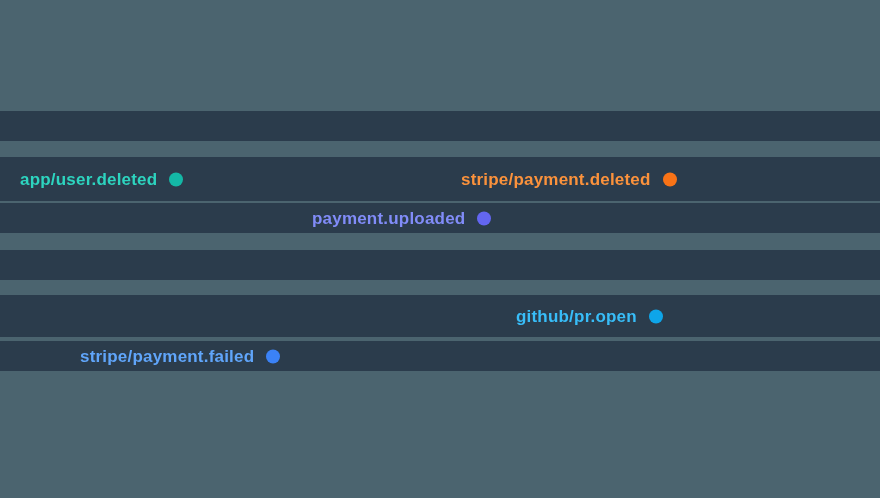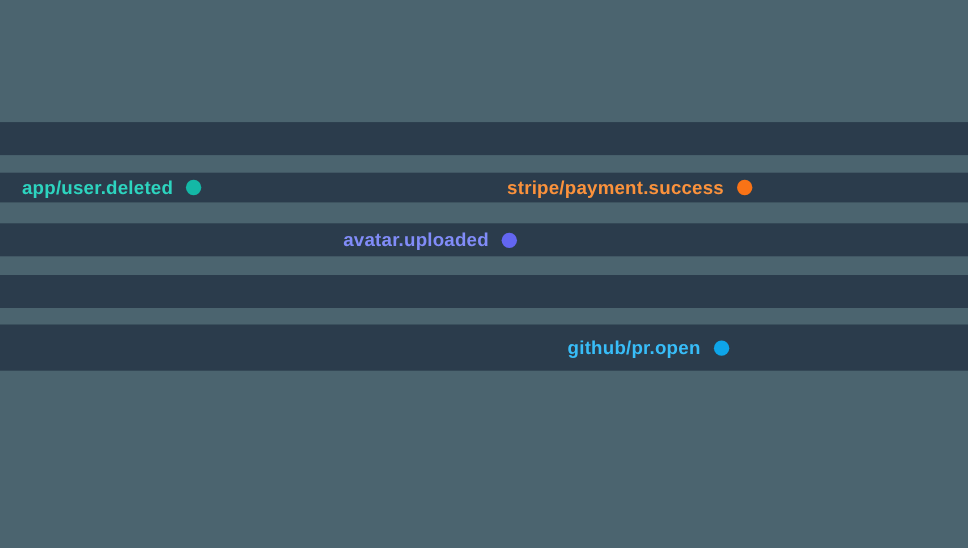--- a/index.html
+++ b/index.html
@@ -43,36 +43,42 @@
     height: 14px;
     border-radius: 50%;
     flex: 0 0 auto;
   }
 </style>
 </head>
 <body>
 
 <div class="stage" style="background: rgb(75, 100, 111);">
     <div class="lane" style="top: 111px; height: 30px; background: rgb(43, 60, 76);"></div>
-    <div class="lane" style="top: 157px; height: 27px; background: rgb(43, 60, 76);">
+    <div class="lane" style="top: 157px; height: 44px; background: rgb(43, 60, 76);">
       <div class="event" style="left: 20px;">
         <span class="event-label" style="color: rgb(45, 212, 191);">app/user.deleted</span>
         <span class="event-dot" style="background: rgb(20, 184, 166);"></span>
       </div>
       <div class="event" style="left: 461px;">
-        <span class="event-label" style="color: rgb(251, 146, 60);">stripe/payment.success</span>
+        <span class="event-label" style="color: rgb(251, 146, 60);">stripe/payment.deleted</span>
         <span class="event-dot" style="background: rgb(249, 115, 22);"></span>
       </div>
     </div>
     <div class="lane" style="top: 203px; height: 30px; background: rgb(43, 60, 76);">
       <div class="event" style="left: 312px;">
-        <span class="event-label" style="color: rgb(129, 140, 248);">avatar.uploaded</span>
+        <span class="event-label" style="color: rgb(129, 140, 248);">payment.uploaded</span>
         <span class="event-dot" style="background: rgb(99, 102, 241);"></span>
       </div>
     </div>
     <div class="lane" style="top: 250px; height: 30px; background: rgb(43, 60, 76);"></div>
     <div class="lane" style="top: 295px; height: 42px; background: rgb(43, 60, 76);">
       <div class="event" style="left: 516px;">
         <span class="event-label" style="color: rgb(56, 189, 248);">github/pr.open</span>
         <span class="event-dot" style="background: rgb(14, 165, 233);"></span>
       </div>
     </div>
+    <div class="lane" style="top: 341px; height: 30px; background: rgb(43, 60, 76);">
+      <div class="event" style="left: 80px;">
+        <span class="event-label" style="color: rgb(96, 165, 250);">stripe/payment.failed</span>
+        <span class="event-dot" style="background: rgb(59, 130, 246);"></span>
+      </div>
+    </div>
   </div>
 
 </body></html>

